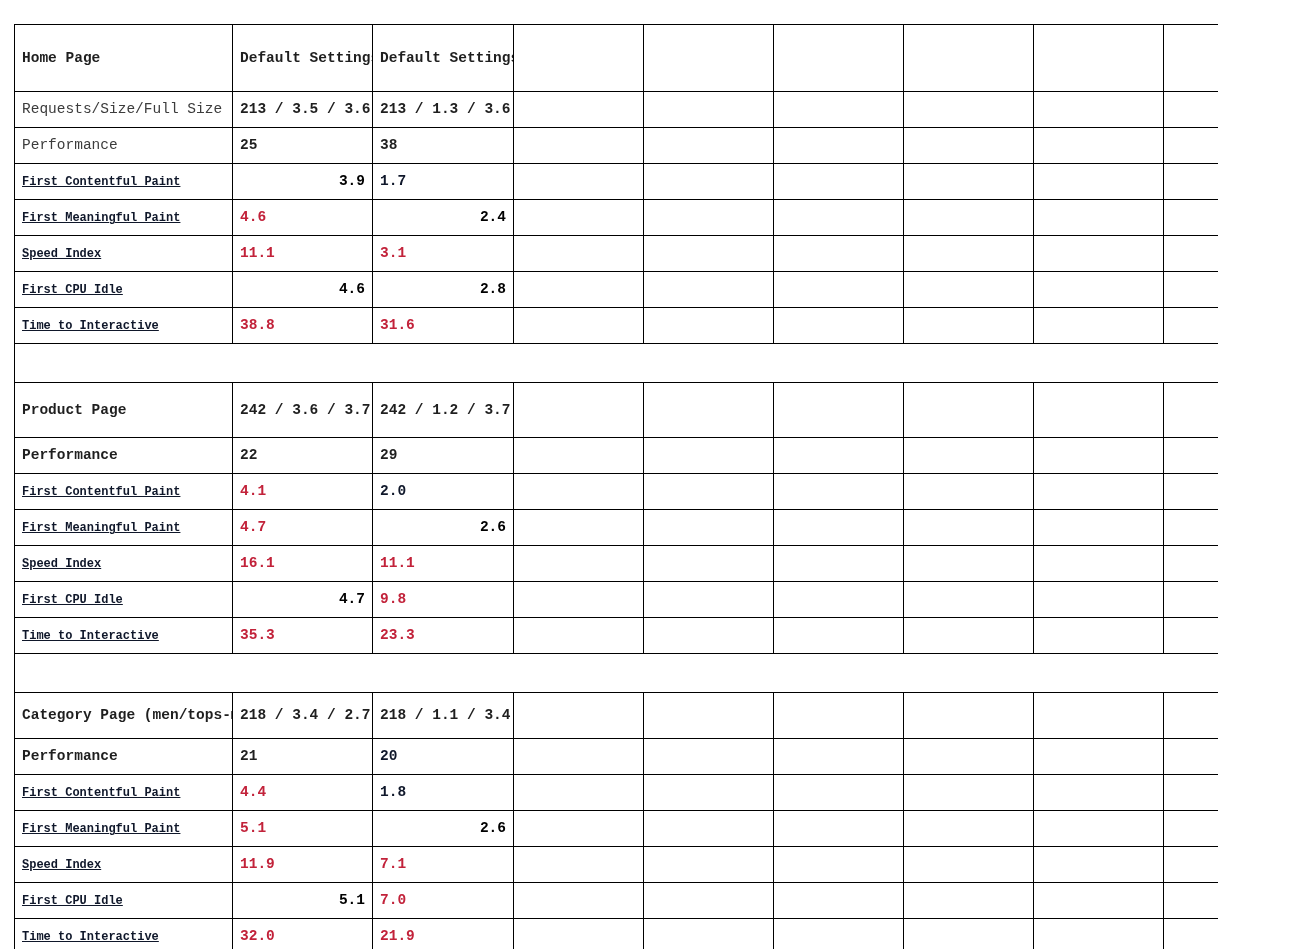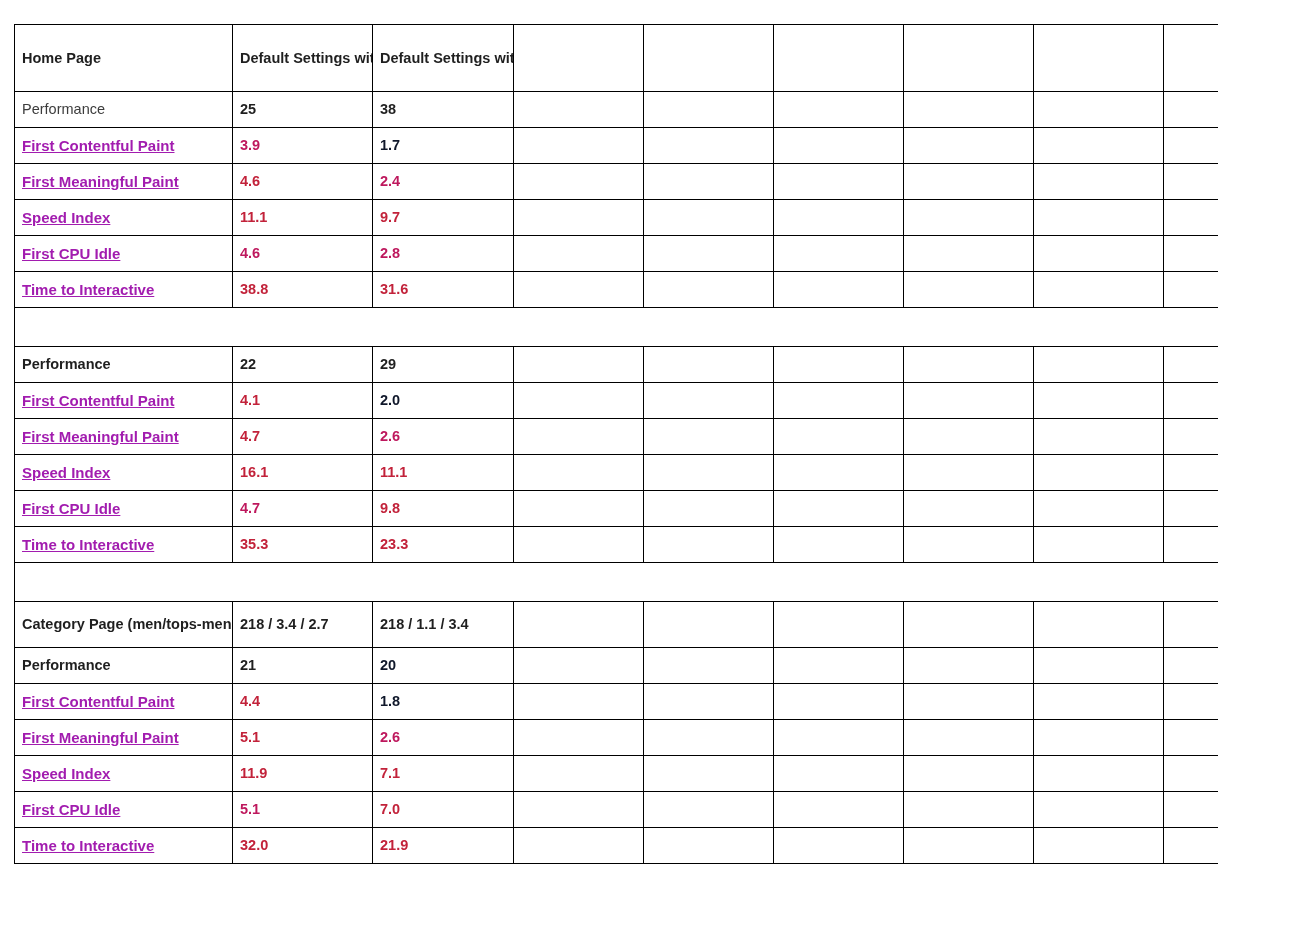--- a/index.html
+++ b/index.html
@@ -13,20 +13,21 @@
     height: 949px;
     font-family: "Liberation Sans", sans-serif;
     -webkit-font-smoothing: antialiased;
   }
 
   #sheet {
     position: relative;
     width: 1218px;
     height: 949px;
     overflow: hidden;
+    font-family: Liberation Mono, monospace;
   }
 
   table.perf {
     position: absolute;
     left: 14px;
     top: 24px;
     width: 1279px;
     border-collapse: collapse;
     table-layout: fixed;
     font-size: 14.5px;
@@ -69,32 +70,32 @@
     color: #3c3c3c;
   }
   .bold {
     font-weight: bold;
     color: #1f1f1f;
   }
   .wrap { white-space: normal; }
 
   a.metric-link {
     font-weight: bold;
-    color: #a21caf;
+    color: #0f172a;
     text-decoration: underline;
-    font-size: 15px;
+    font-size: 12px;
   }
 
   .val {
     font-weight: bold;
     font-size: 14.5px;
   }
   .v-neutral { color: #1f1f1f; }
   .v-good    { color: #0f172a; }
-  .v-warn    { color: #be185d; }
+  .v-warn    { color: #000000; text-align: right; }
   .v-bad     { color: #c2223a; }
 </style>
 </head>
 <body>
 
 <div id="sheet">
   <table class="perf" id="perf-table">
     <colgroup>
       <col class="c-label">
         <col class="c-v1">
@@ -112,20 +113,31 @@
           <td class="hdr wrap">Default Settings without  gzip</td>
           <td class="hdr wrap">Default Settings with gzip</td>
           <td></td>
           <td></td>
           <td></td>
           <td></td>
           <td></td>
           <td></td>
         </tr>
         <tr class="r-standard">
+          <td class="plain">Requests/Size/Full Size</td>
+          <td class="val v-neutral">213 / 3.5 / 3.6</td>
+          <td class="val v-neutral">213 / 1.3 / 3.6</td>
+          <td></td>
+          <td></td>
+          <td></td>
+          <td></td>
+          <td></td>
+          <td></td>
+        </tr>
+        <tr class="r-standard">
           <td class="plain">Performance</td>
           <td class="val v-neutral">25</td>
           <td class="val v-neutral">38</td>
           <td></td>
           <td></td>
           <td></td>
           <td></td>
           <td></td>
           <td></td>
         </tr>
@@ -147,21 +159,21 @@
           <td></td>
           <td></td>
           <td></td>
           <td></td>
           <td></td>
           <td></td>
         </tr>
         <tr class="r-standard">
           <td><a href="#" class="metric-link">Speed Index</a></td>
           <td class="val v-bad">11.1</td>
-          <td class="val v-bad">9.7</td>
+          <td class="val v-bad">3.1</td>
           <td></td>
           <td></td>
           <td></td>
           <td></td>
           <td></td>
           <td></td>
         </tr>
         <tr class="r-standard">
           <td><a href="#" class="metric-link">First CPU Idle</a></td>
           <td class="val v-warn">4.6</td>
@@ -187,20 +199,31 @@
         <tr class="r-spacer">
           <td class="edge-l"></td>
           <td></td>
           <td></td>
           <td></td>
           <td></td>
           <td></td>
           <td></td>
           <td></td>
           <td class="edge-r"></td>
+        </tr>
+        <tr class="r-title">
+          <td class="hdr wrap">Product Page</td>
+          <td class="val v-neutral">242 / 3.6 / 3.7</td>
+          <td class="val v-neutral">242 / 1.2 / 3.7</td>
+          <td></td>
+          <td></td>
+          <td></td>
+          <td></td>
+          <td></td>
+          <td></td>
         </tr>
         <tr class="r-standard">
           <td class="bold">Performance</td>
           <td class="val v-neutral">22</td>
           <td class="val v-neutral">29</td>
           <td></td>
           <td></td>
           <td></td>
           <td></td>
           <td></td>

